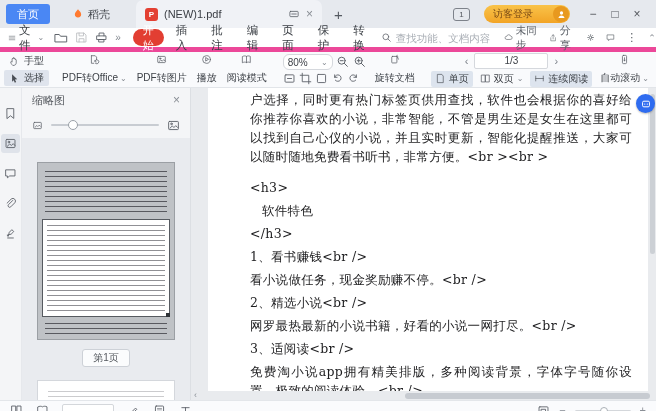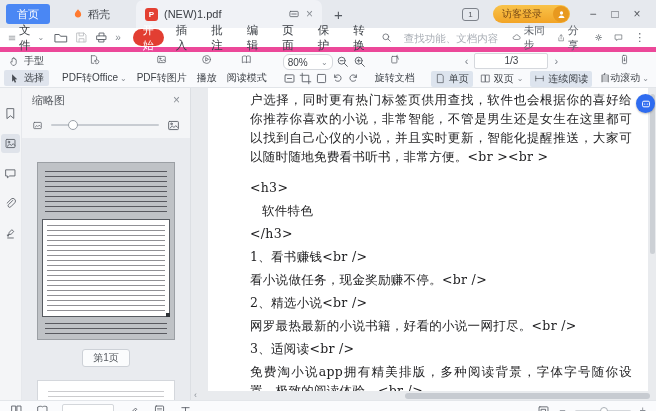--- a/index.html
+++ b/index.html
@@ -18,35 +18,35 @@
   .tab-home { margin-left:6px; width:44px; height:20px; background:#4a87f4; color:#fff; border-radius:3px; font-size:11px; display:flex; align-items:center; justify-content:center; }
   .tab-docer { display:flex; align-items:center; gap:4px; margin-left:16px; font-size:11px; color:#40444a; height:20px; padding:0 6px; }
   .tab-doc { margin-left:20px; width:186px; height:28px; background:#f0f2f6; border-radius:7px 7px 0 0; display:flex; align-items:center; padding:0 9px; gap:6px; font-size:11px; color:#3a3e44; }
   .pdf-badge { width:13px; height:13px; background:#e34032; border-radius:3px; color:#fff; font-size:8px; font-weight:bold; display:flex; align-items:center; justify-content:center; flex:none; }
   .tab-doc .label { flex:1; white-space:nowrap; overflow:hidden; }
   .tab-icon-btn { color:#8a8f96; display:flex; align-items:center; }
   .tab-close { color:#8a8f96; font-size:12px; }
   .tab-add { margin-left:12px; color:#555a61; font-size:15px; line-height:1; }
   .tb-right { margin-left:auto; display:flex; align-items:center; margin-right:8px; gap:0; }
   .win-badge { width:17px; height:13px; border:1px solid #7d828a; border-radius:3px; font-size:8px; color:#55595f; display:flex; align-items:center; justify-content:center; }
-  .login-pill { margin-left:14px; height:18px; background:linear-gradient(#f9c34a,#f2a426); border-radius:9px; display:flex; align-items:center; font-size:10px; color:#7a4a15; padding:0 1px 0 9px; gap:11px; }
+  .login-pill { margin-left:14px; height:18px; background:linear-gradient(#f9c34a,#f2a426); border-radius:9px; display:flex; align-items:center; font-size:10px; color:#7a4a15; padding:0 1px 0 9px; gap:20px; }
   .avatar { width:16px; height:16px; border-radius:50%; background:#e8991f; display:flex; align-items:center; justify-content:center; }
   .win-controls { display:flex; align-items:center; gap:0; margin-left:12px; }
   .win-controls > div { width:22px; text-align:center; color:#54585e; font-size:12px; }
 
   
   .menubar { position:absolute; top:28px; left:0; right:0; height:24px; background:#ffffff; border-bottom:5px solid #ec4899; display:flex; align-items:center; font-size:11.5px; color:#3c4046; }
   .file-group { display:flex; align-items:center; gap:3px; margin-left:8px; }
   .caret { font-size:8px; color:#868b92; }
   .qicons { display:flex; align-items:center; gap:7px; margin-left:10px; color:#5b6067; }
   .qicons .dis { opacity:.4; }
   .start-pill { background:#e23e32; color:#fff; border-radius:10px; height:17px; padding:0 10px; display:flex; align-items:center; margin-left:12px; font-size:11px; }
   .menu-tabs { display:flex; }
   .menu-tabs > div { padding:0 12px; }
-  .search-box { display:flex; align-items:center; gap:12px; margin-left:4px; }
+  .search-box { display:flex; align-items:center; gap:4px; margin-left:4px; }
   .search-box input { border:none; background:transparent; outline:none; font-size:10.5px; color:#6b7076; width:108px; font-family:inherit; }
   .search-box input::placeholder { color:#a9aeb5; }
   .menu-right { margin-left:auto; display:flex; align-items:center; gap:11px; margin-right:26px; color:#5c6168; }
   .sync { display:flex; align-items:center; gap:3px; font-size:10.5px; }
   .share { display:flex; align-items:center; gap:3px; font-size:11px; }
   .dotsv { font-size:11px; letter-spacing:0; color:#5c6168; }
 
   
   .toolbar { position:absolute; top:52px; left:0; right:0; height:36px; background:#f9fafc; border-bottom:1px solid #e2e5e9; display:flex; align-items:stretch; overflow:hidden; }
   .tool-stack { display:flex; flex-direction:column; justify-content:center; gap:1px; margin-left:4px; }

